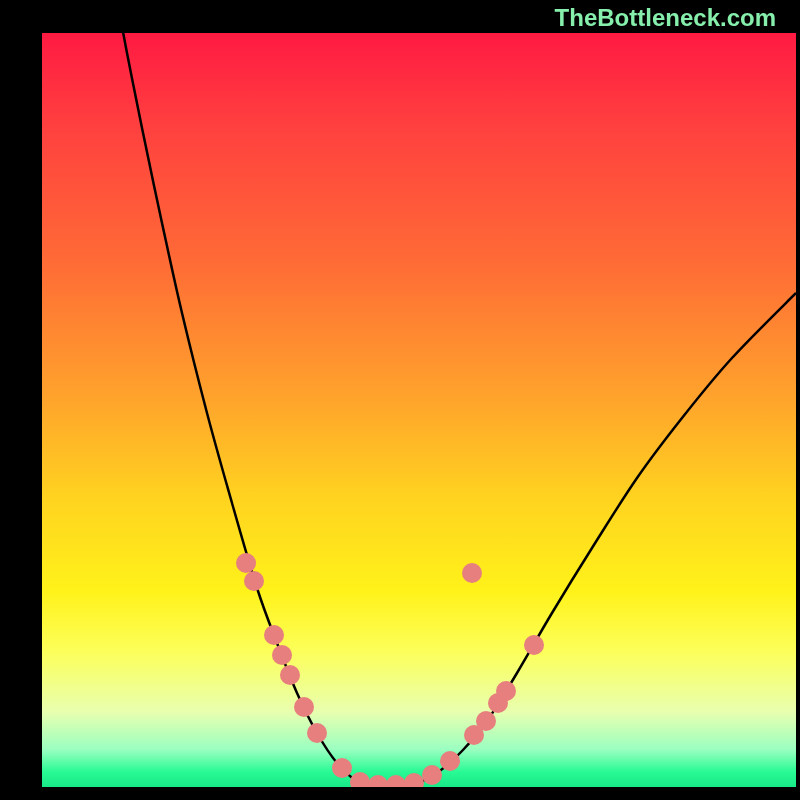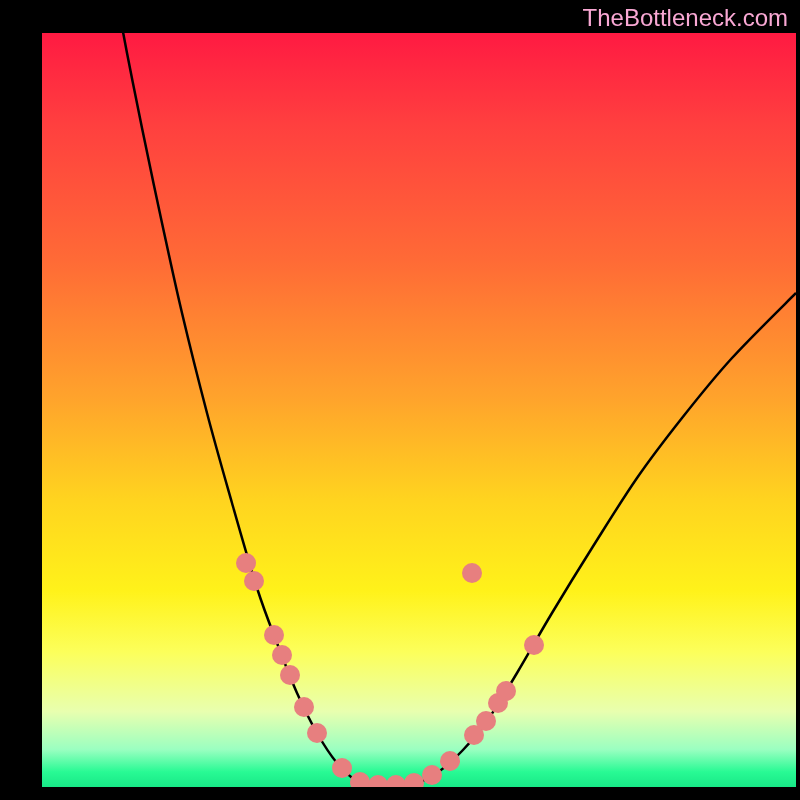--- a/index.html
+++ b/index.html
@@ -11,25 +11,25 @@
     overflow: hidden;
   }
   .container {
     position: relative;
     width: 800px;
     height: 800px;
   }
   .watermark {
     position: absolute;
     top: 4px;
-    right: 12px;
-    color: #f9a8d4;
+    right: 24px;
+    color: #86efac;
     font-family: Arial, Helvetica, sans-serif;
     font-size: 24px;
-    font-weight: 400;
+    font-weight: 700;
     letter-spacing: 0px;
     z-index: 10;
   }
   .plot-area {
     position: absolute;
     left: 42px;
     top: 33px;
     width: 754px;
     height: 754px;
     

